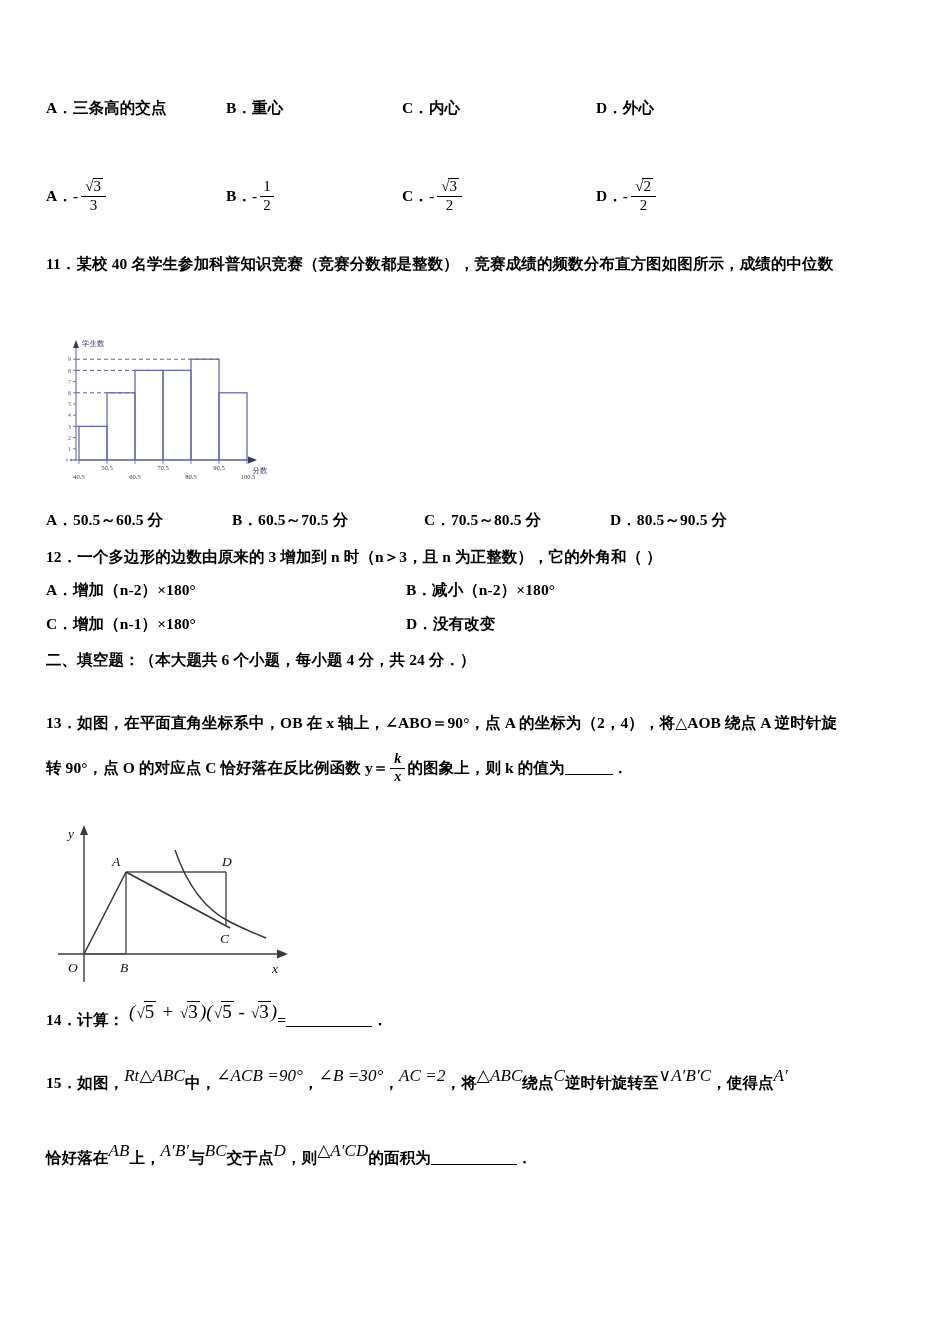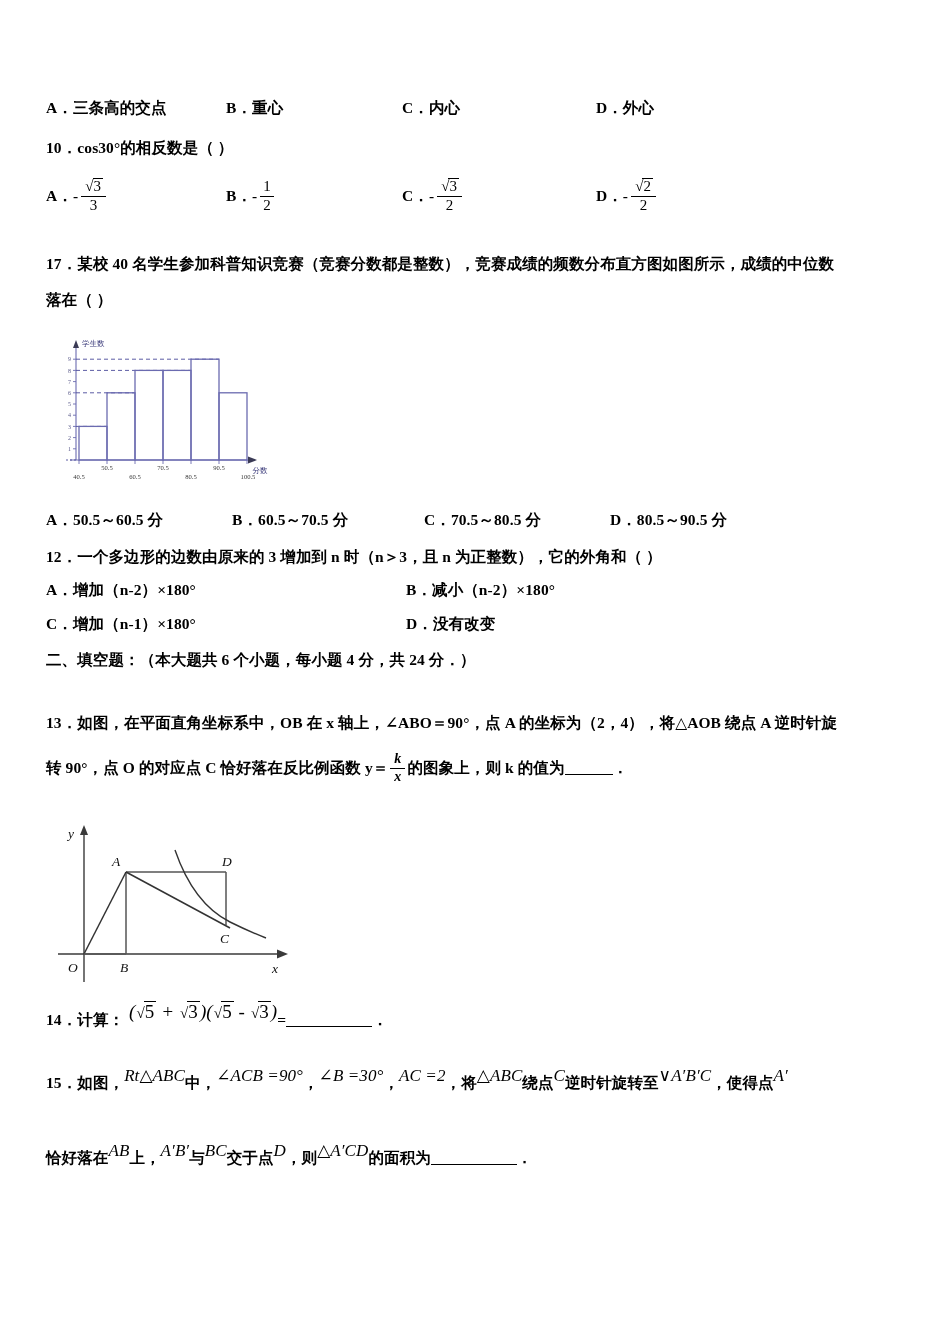--- a/index.html
+++ b/index.html
@@ -130,44 +130,38 @@
       <span class="opt-label">B．</span><span>重心</span>
     </span>
     <span class="nb" style="display:inline-block;width:190px;">
       <span class="opt-label">C．</span><span>内心</span>
     </span>
     <span class="nb" style="display:inline-block;">
       <span class="opt-label">D．</span><span>外心</span>
     </span>
   </div>
 
-  <div class="row" style="top:136px;">
-    <span>10．</span><span>cos30°的相反数是（      ）</span>
-  </div>
 
   <div class="row" style="top:178px;">
     <span class="nb" style="display:inline-block;width:176px;">
       <span class="opt-label">A．</span><span class="neg">-</span><span class="frac"><span class="num"><span class="sqrt"><span class="rad">√</span><span class="bar">3</span></span></span><span class="den">3</span></span>
     </span>
     <span class="nb" style="display:inline-block;width:172px;">
       <span class="opt-label">B．</span><span class="neg">-</span><span class="frac"><span class="num">1</span><span class="den">2</span></span>
     </span>
     <span class="nb" style="display:inline-block;width:190px;">
       <span class="opt-label">C．</span><span class="neg">-</span><span class="frac"><span class="num"><span class="sqrt"><span class="rad">√</span><span class="bar">3</span></span></span><span class="den">2</span></span>
     </span>
     <span class="nb" style="display:inline-block;">
       <span class="opt-label">D．</span><span class="neg">-</span><span class="frac"><span class="num"><span class="sqrt"><span class="rad">√</span><span class="bar">2</span></span></span><span class="den">2</span></span>
     </span>
   </div>
 
   <div class="row" style="top:252px;">
-    <span>17．</span><span>某校 40 名学生参加科普知识竞赛（竞赛分数都是整数），竞赛成绩的频数分布直方图如图所示，成绩的中位数</span>
-  </div>
-  <div class="row" style="top:288px;">
-    <span>落在（  ）</span>
+    <span>11．</span><span>某校 40 名学生参加科普知识竞赛（竞赛分数都是整数），竞赛成绩的频数分布直方图如图所示，成绩的中位数</span>
   </div>
 
   <div class="fig-hist">
     <svg width="230" height="155" viewBox="0 0 230 155">
 
       <line x1="24" y1="128" x2="24" y2="14" stroke="#6b6bb0" stroke-width="1.1"></line>
       <polygon points="24,8 21,16 27,16" fill="#3a3a55"></polygon>
 
       <line x1="18" y1="128" x2="198" y2="128" stroke="#6b6bb0" stroke-width="1.1"></line>
       <polygon points="205,128 196,124.5 196,131.5" fill="#3a3a55"></polygon>

